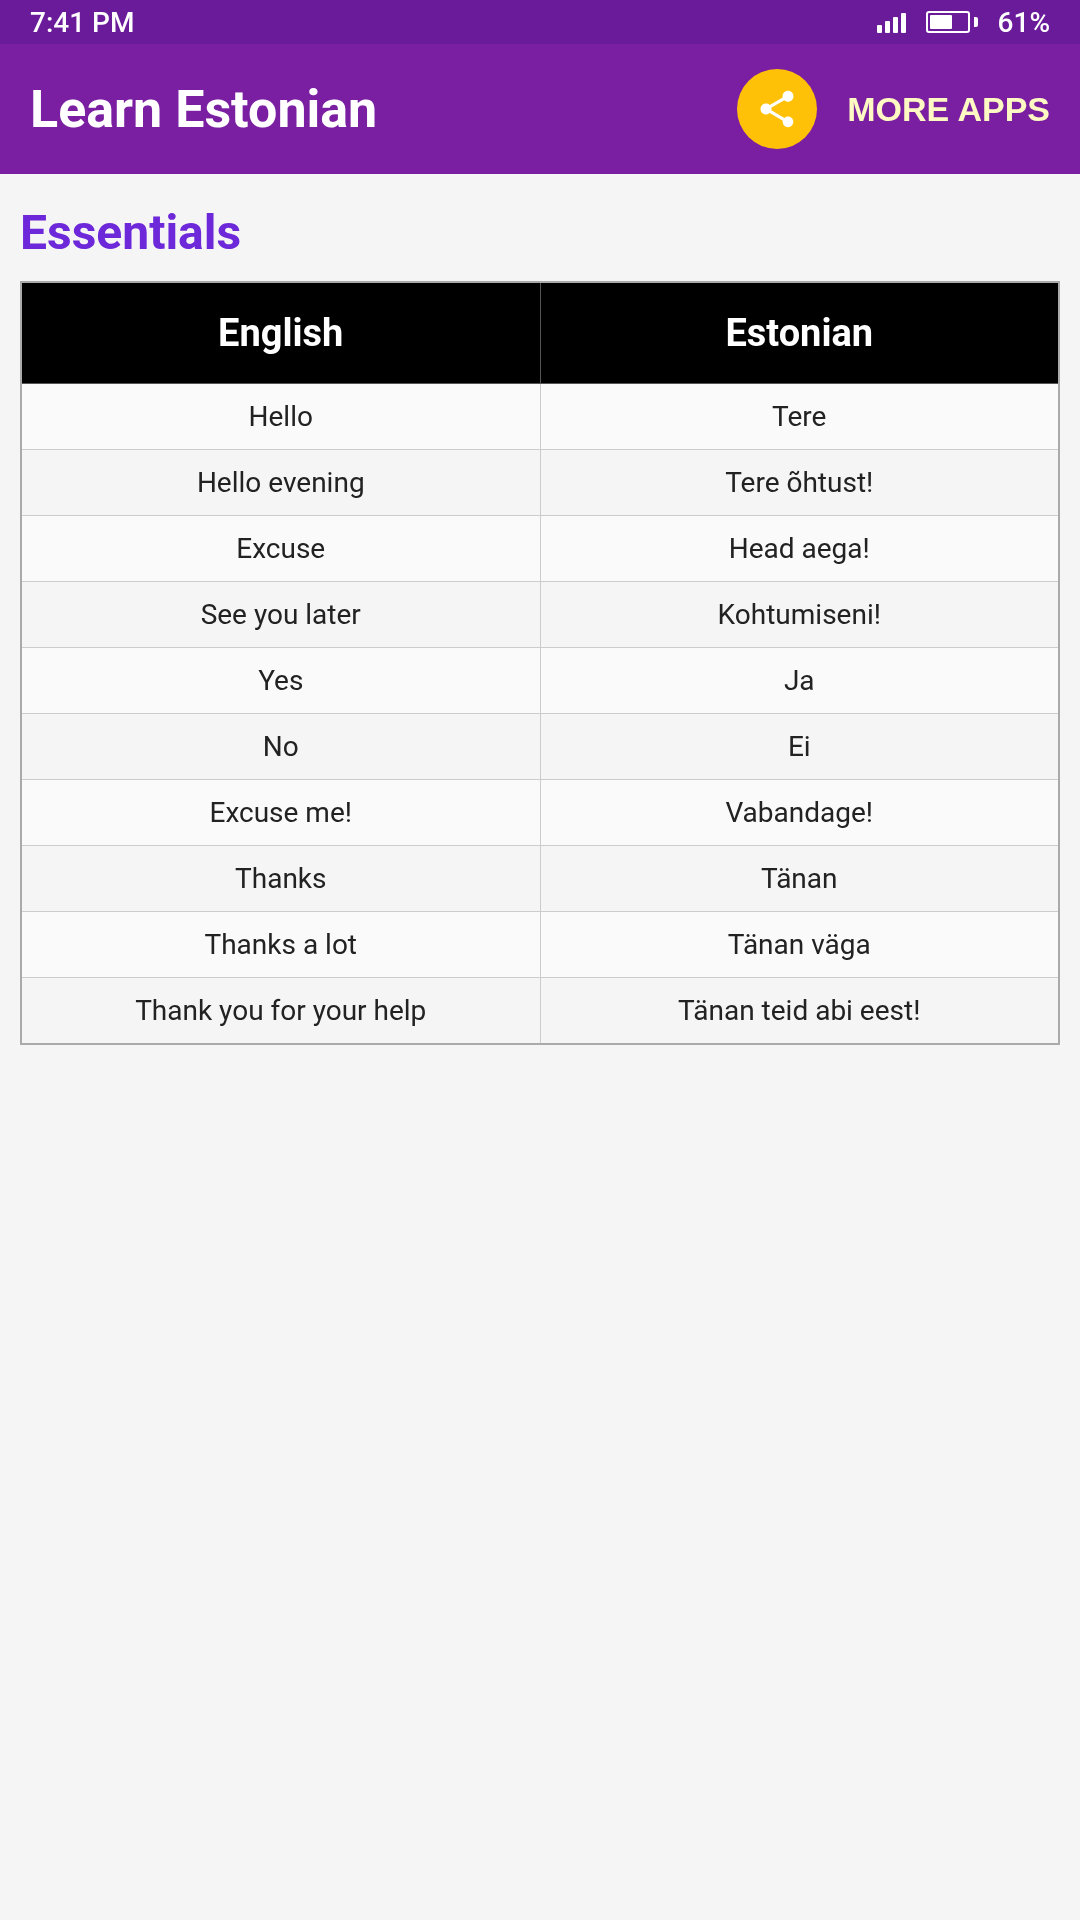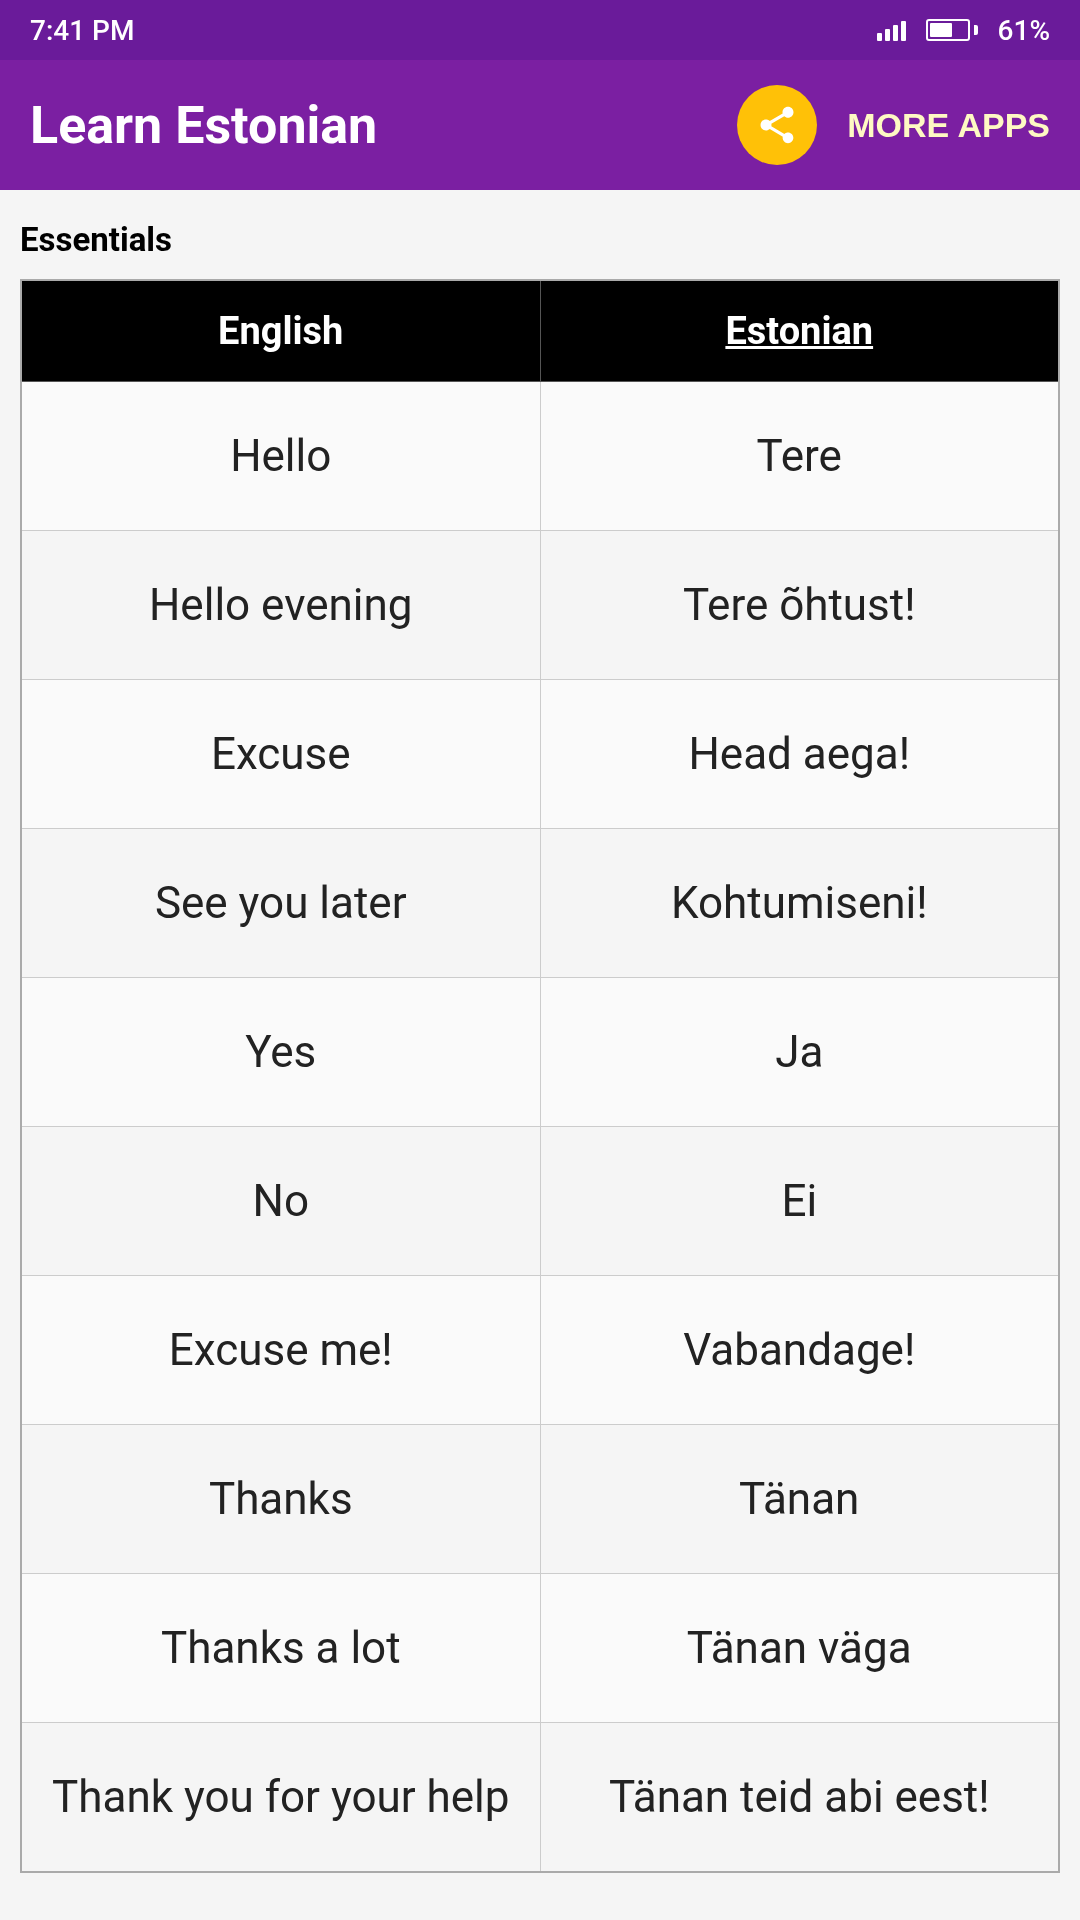--- a/index.html
+++ b/index.html
@@ -13,21 +13,21 @@
       width: 1080px;
       min-height: 1920px;
       background-color: #f5f5f5;
       font-family: 'Roboto', Arial, sans-serif;
       font-size: 36px;
     }
 
     
     .status-bar {
       width: 100%;
-      height: 60px;
+      height: 44px;
       background-color: #6a1b9a;
       display: flex;
       align-items: center;
       justify-content: space-between;
       padding: 0 30px;
       color: white;
       font-size: 28px;
       font-weight: 500;
     }
 
@@ -132,23 +132,23 @@
       margin-left: 10px;
     }
 
     
     .page-section {
       background-color: #f5f5f5;
       padding: 30px 20px 20px 20px;
     }
 
     .section-title {
-      font-size: 33px;
-      font-weight: bold;
-      color: #000000;
+      font-size: 48px;
+      font-weight: bold;
+      color: #6d28d9;
       margin-bottom: 20px;
     }
 
     
     .vocab-table {
       width: 100%;
       border-collapse: collapse;
       border: 2px solid #aaa;
       background: white;
     }
@@ -157,39 +157,38 @@
       background-color: #000;
       color: white;
       font-size: 38px;
       font-weight: bold;
       padding: 28px 36px;
       text-align: center;
       border: 1px solid #555;
     }
 
     .vocab-table td {
-      padding: 48px 20px;
+      padding: 16px 20px;
       text-align: center;
-      font-size: 44px;
+      font-size: 28px;
       color: #222;
       border: 1px solid #ccc;
       background-color: #fafafa;
     }
 
     .vocab-table tr:nth-child(even) td {
       background-color: #f5f5f5;
     }
 
     .col-english {
       width: 50%;
     }
 
     .col-estonian {
       width: 50%;
-      text-decoration: underline;
     }
   </style>
 </head>
 <body>
 
 <div class="status-bar">
   <div class="status-bar-left">
     <span>7:41 PM</span>
   </div>
   <div class="status-bar-right">

